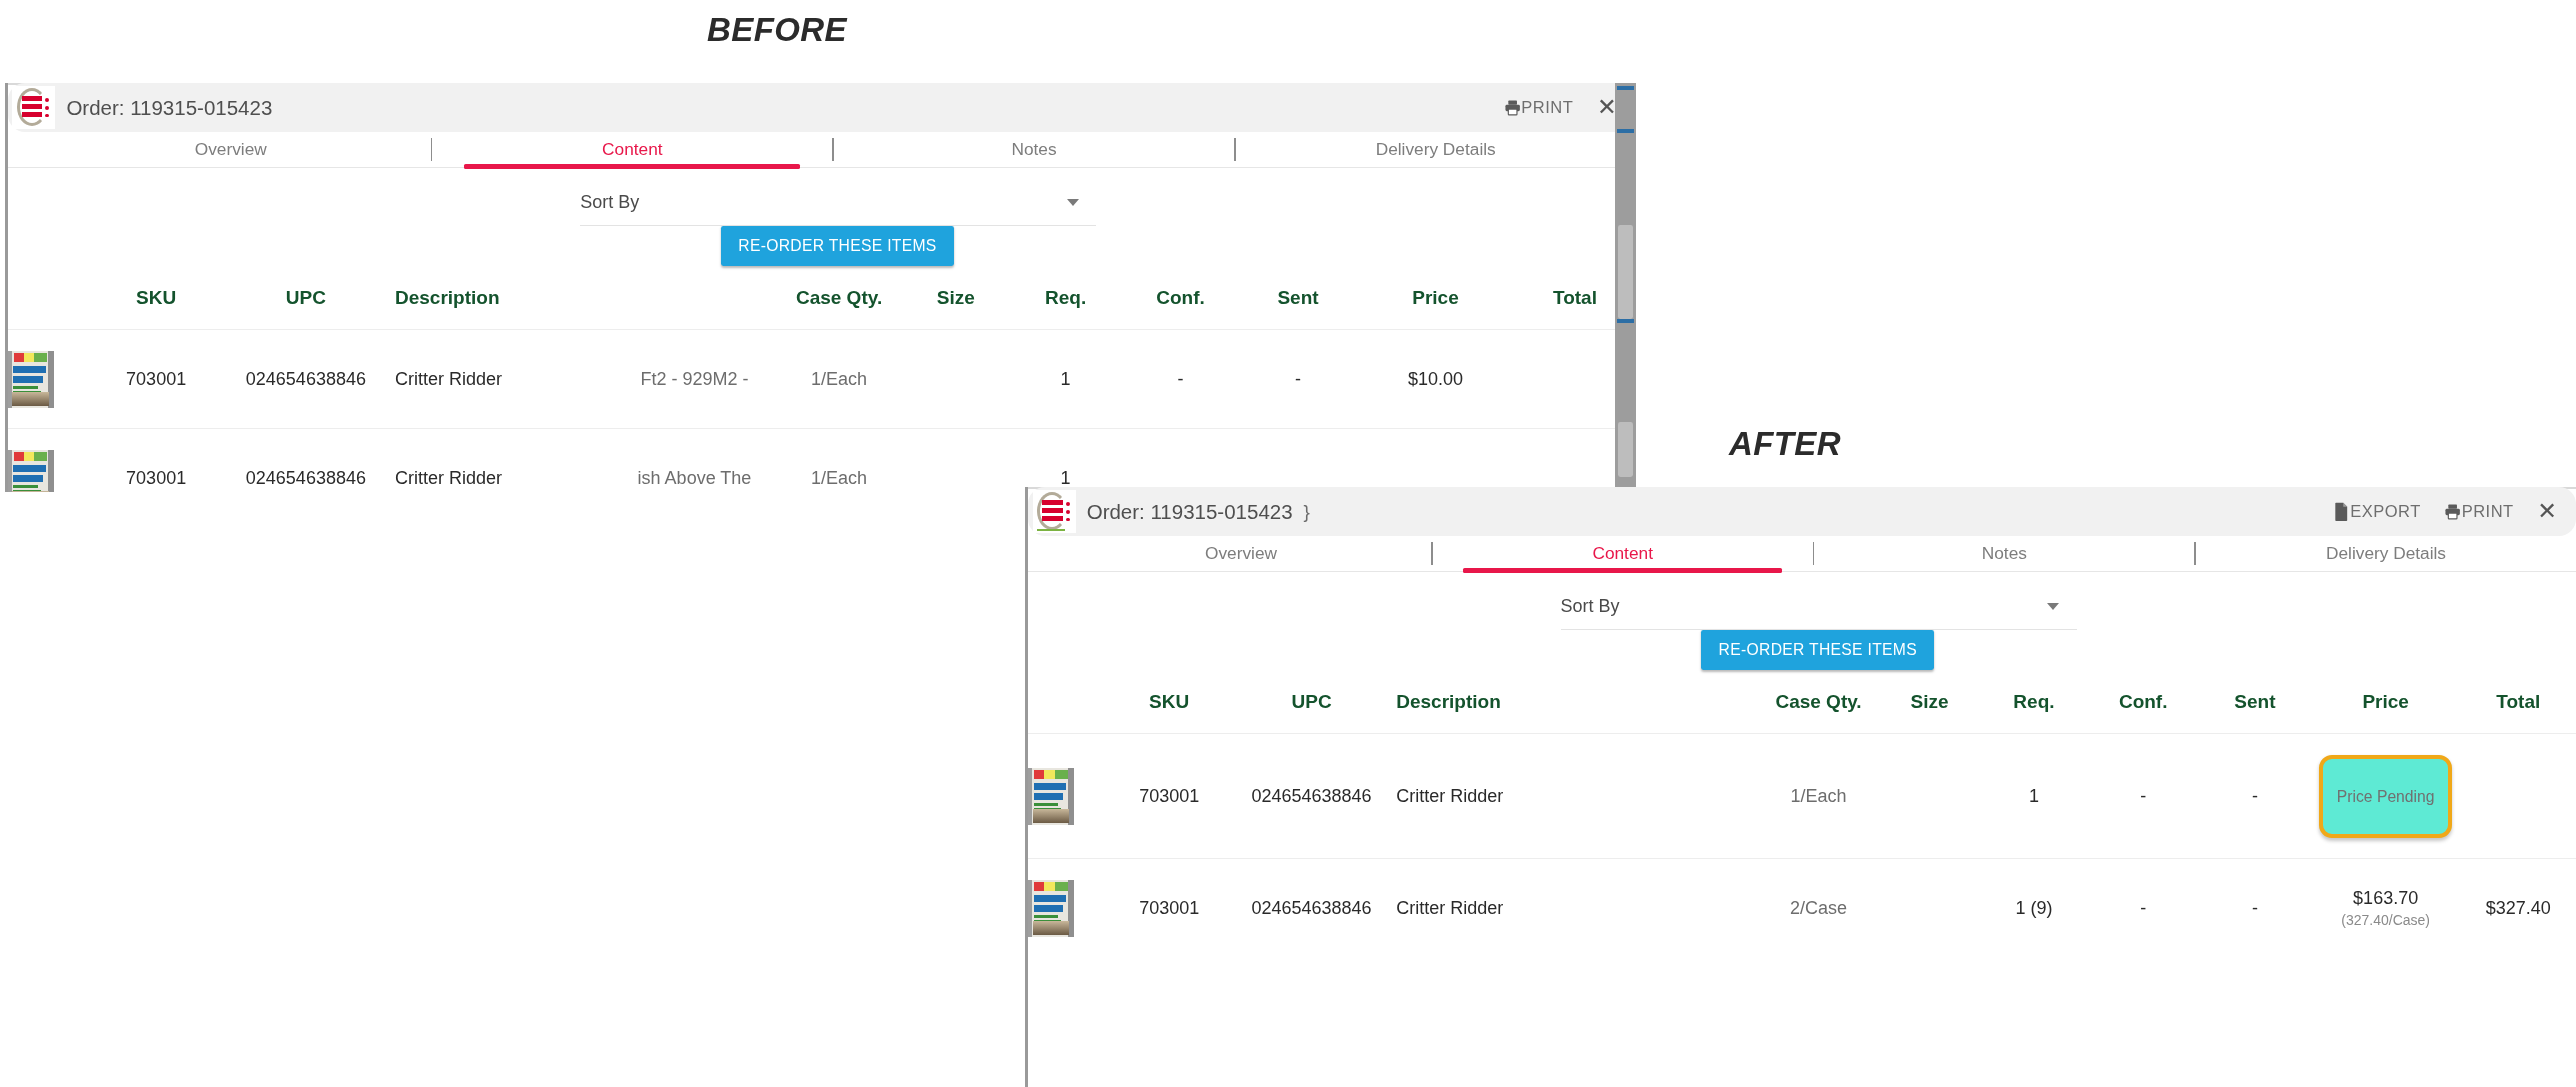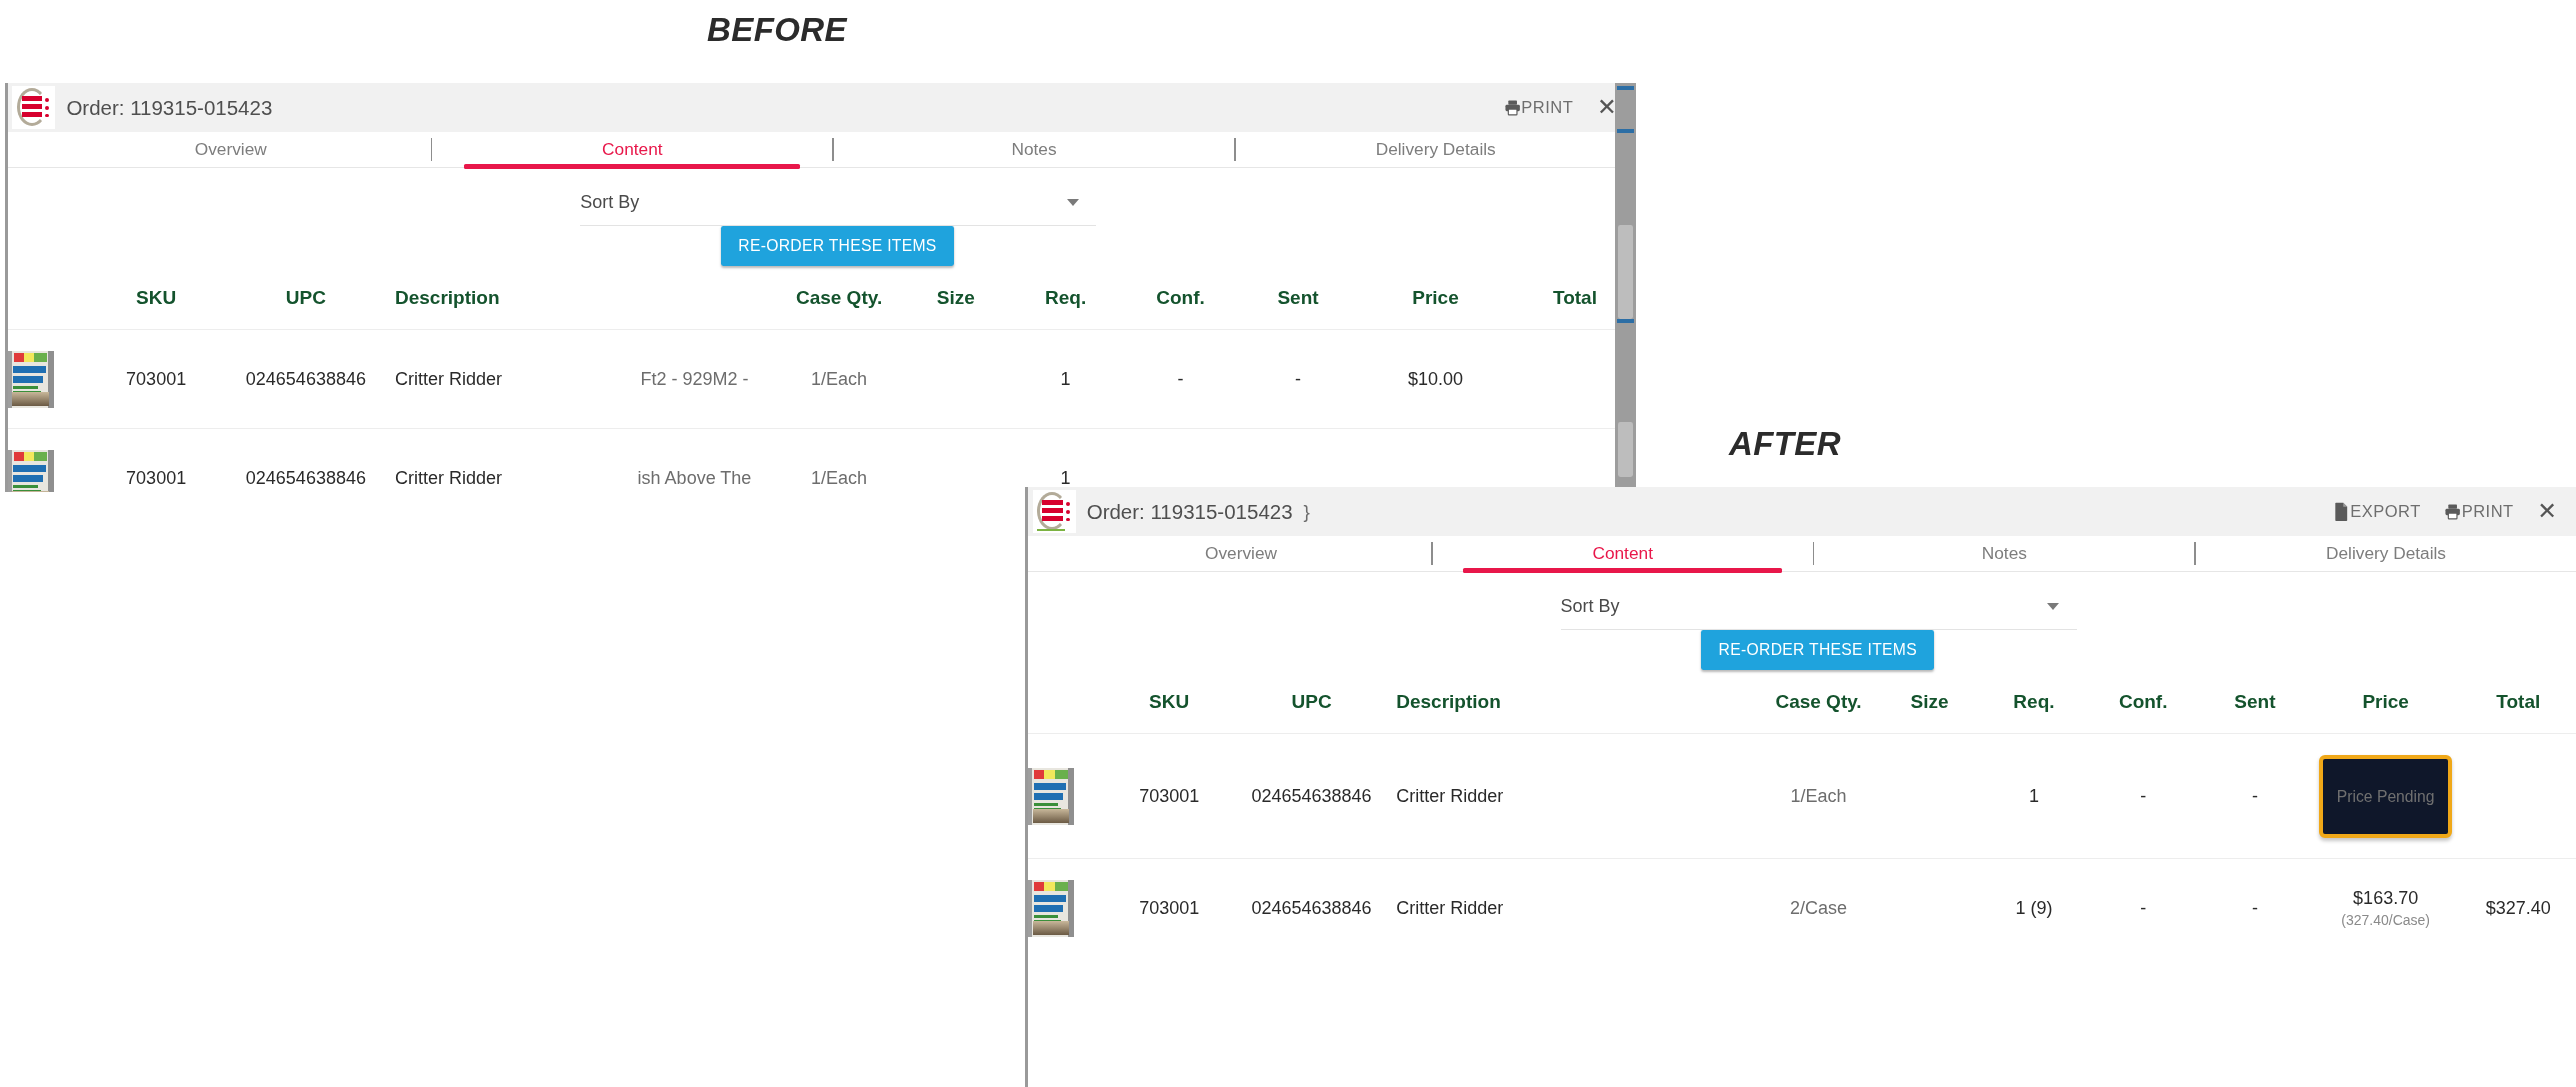--- a/index.html
+++ b/index.html
@@ -35,20 +35,21 @@
     position: absolute; left: 0; top: 0; height: 2.4px; width: 100%;
     background: #d9d9d9;
   }
   .titlebar {
     position: relative;
     height: 49px;
     background: #f1f1f1;
     display: flex;
     align-items: center;
     padding-left: 4.7px;
+    border-radius: 17px;
   }
   .logo {
     width: 43px; height: 43px;
     background: #ffffff;
     position: relative;
     flex: 0 0 auto;
     margin-right: 11px;
   }
   .logo .ring {
     position: absolute; left: 4.7px; top: 2.4px;
@@ -222,22 +223,22 @@
   .thumb .pic   { position:absolute; left:4.7px; right:4.7px; bottom:1.6px; height:14px;
                   background: linear-gradient(to top,#6b5a44,#c8b79a); }
 
   .muted-dash { color:#8b8b8b; font-size:17.3px; }
   .sub { display:block; font-size:14px; color:#8a8a8a; margin-top:3.1px; }
 
   
   .price-pending-wrap {
     display: inline-block;
     border: 4.7px solid #f0a818;
-    border-radius: 6px;
-    background: #0f172a;
+    border-radius: 13px;
+    background: #5eead4;
     padding: 27px 14px;
     box-shadow: 0 2.4px 3.9px rgba(0,0,0,0.22);
   }
   .price-pending-wrap .txt { font-size: 15.7px; color: #707070; white-space: nowrap; }
 
   
   .footer {
     display: flex; align-items: center;
     border-top: 1.6px solid #ededed;
     padding: 17.3px 0 0 0;

